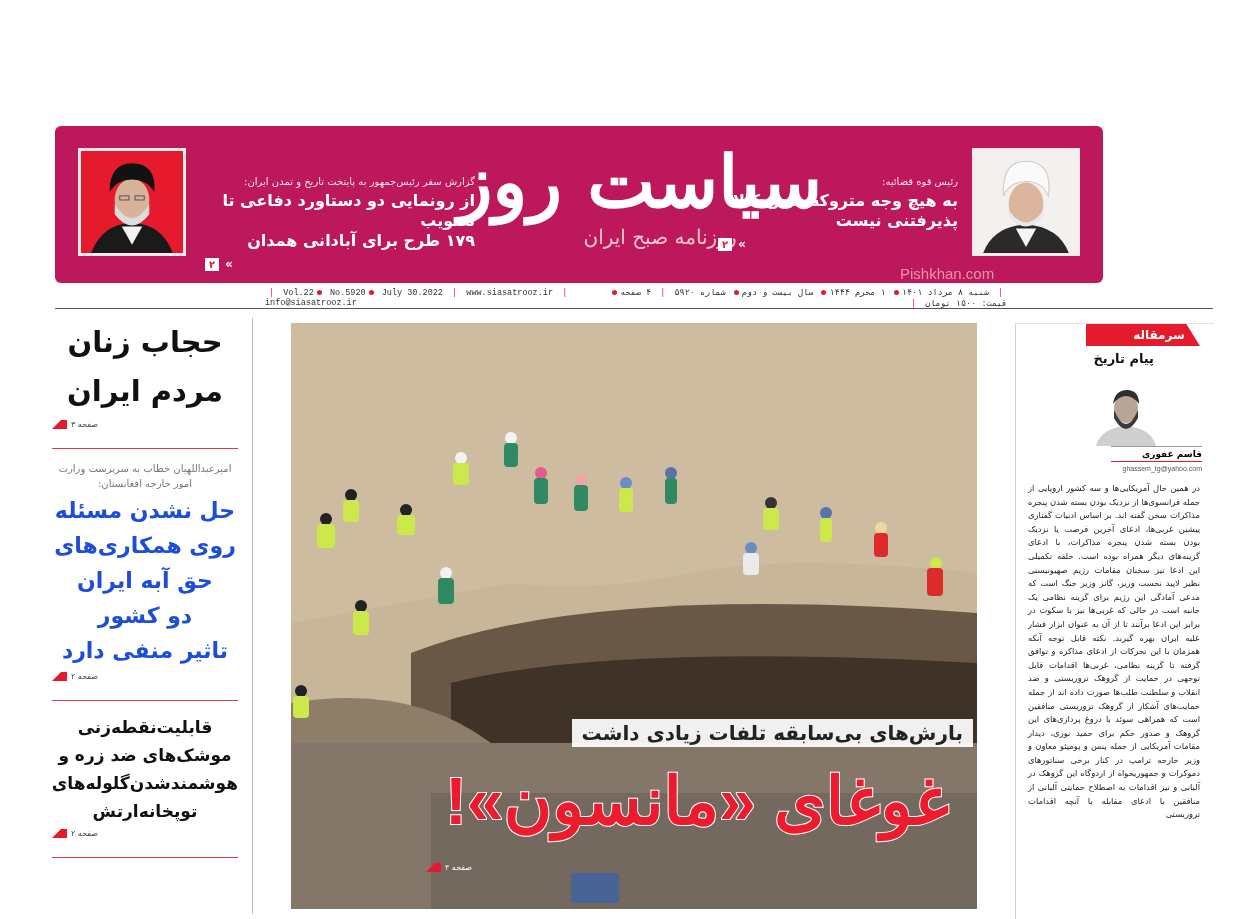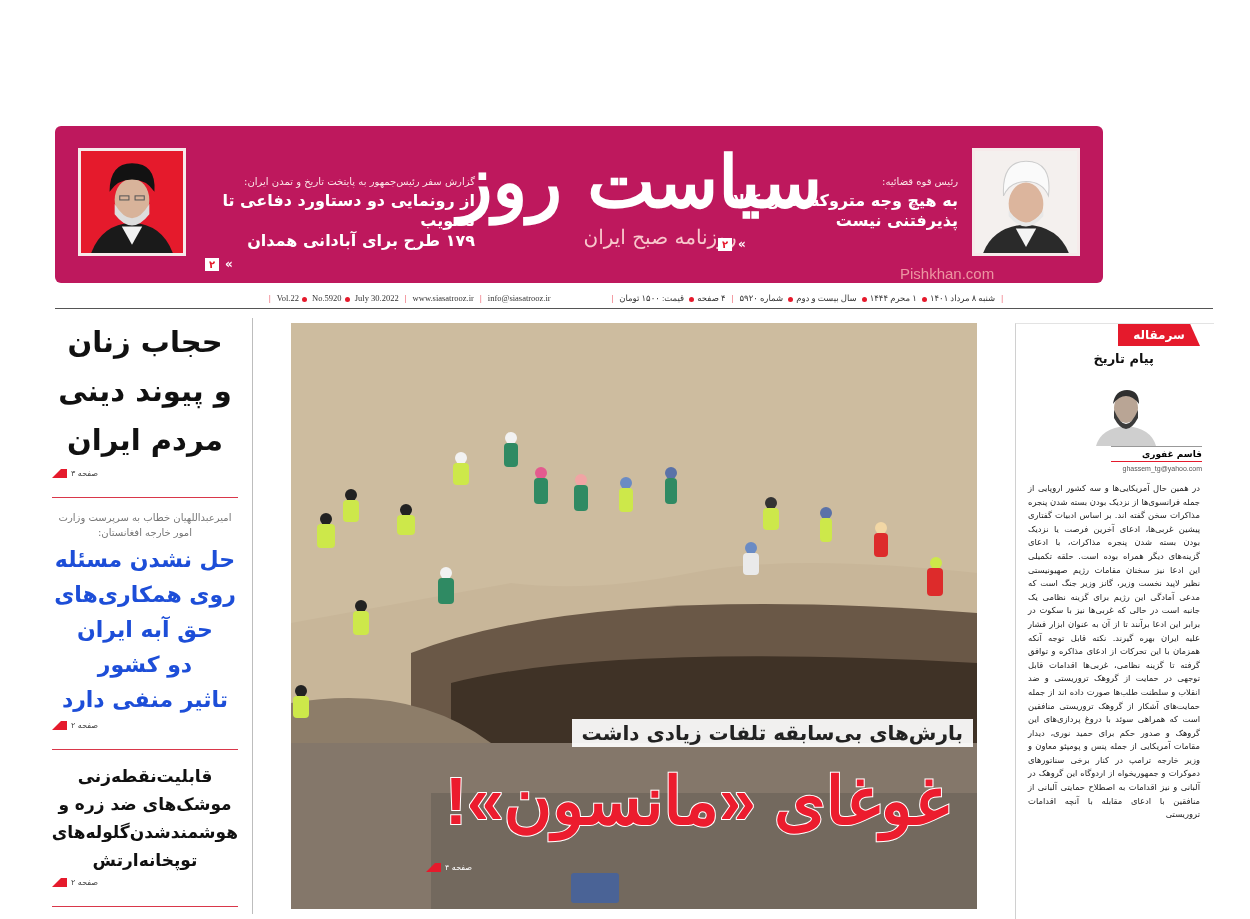--- a/index.html
+++ b/index.html
@@ -45,22 +45,22 @@
   .logo .sub {
     font-family: "DejaVu Serif", serif; font-size: 20px; color: #f8c8cc;
     line-height: 22px; direction: rtl; margin-top: -6px; padding-left: 40px;
   }
   .watermark {
     position: absolute; left: 900px; top: 265px; color: #f2a3a9;
     font-size: 15px; font-family: "Liberation Sans", sans-serif; opacity: 0.9;
   }
   .infobar {
     position: absolute; left: 265px; top: 290px; width: 742px; height: 16px;
-    font-size: 8.5px; color: #333; display: flex; justify-content: space-between;
-    align-items: center; font-family: Liberation Serif, serif;
+    font-size: 8.5px; color: #333; display: flex; justify-content: center;
+    align-items: center; font-family: Liberation Mono, monospace;
   }
   .infobar .dot { display: inline-block; width: 5px; height: 5px; background: #e51a2c; border-radius: 50%; margin: 0 3px; vertical-align: middle; }
   .infobar .fa { direction: rtl; }
   .infobar .sep { color: #e51a2c; margin: 0 4px; }
   .rule { position: absolute; left: 55px; width: 1158px; height: 1px; background: #555; top: 308px; }
 
   .leftcol { position: absolute; left: 52px; top: 318px; width: 186px; direction: rtl; text-align: center; }
   .vsep { position: absolute; width: 1px; background: #bdbdbd; }
   .story { border-bottom: 1px solid #d9374a; padding-bottom: 19px; margin-bottom: 12px; position: relative; }
   .story .k { font-size: 10px; color: #777; line-height: 15px; }
@@ -86,20 +86,21 @@
     font-family: Liberation Sans, sans-serif;
   }
   .photo .pref { position: absolute; left: 135px; top: 536px; }
   .photo .pref .lbl { color: #fff; }
 
   .editorial { position: absolute; left: 1015px; top: 323px; width: 198px; height: 596px; border-left: 1px solid #d0d0d0; border-top: 1px solid #e3e3e3; }
   .ed-tab {
     position: absolute; right: 14px; top: 0; width: 82px; height: 22px; background: #e51a2c; color: #fff;
     font-size: 12px; font-weight: bold; text-align: center; line-height: 22px; direction: rtl;
     clip-path: polygon(0 0, 88% 0, 100% 100%, 0 100%);
+    padding-left: 32px;
   }
   .ed-title { position: absolute; right: 60px; top: 27px; font-size: 13px; font-weight: bold; direction: rtl; color: #111; }
   .ed-photo { position: absolute; left: 75px; top: 60px; width: 70px; height: 62px; }
   .ed-author { position: absolute; left: 95px; right: 12px; top: 122px; border-top: 1px solid #999; border-bottom: 1px solid #e51a2c; font-size: 9px; font-weight: bold; text-align: right; direction: rtl; padding: 2px 0; }
   .ed-email { position: absolute; right: 12px; top: 141px; font-size: 7px; color: #555; font-family: "Liberation Sans", sans-serif; }
   .ed-body { position: absolute; left: 12px; right: 14px; top: 158px; direction: rtl; text-align: justify; font-size: 8.4px; line-height: 13.6px; color: #222; }
   .ed-body p { margin: 0 0 2px 0; }
 </style>
 </head>
 <body>
@@ -182,21 +183,20 @@
     <span>قیمت: ۱۵۰۰ تومان</span>
     <span class="sep">|</span>
   </div>
 </div>
 <div class="rule"></div>
 
 <div class="leftcol">
   <div class="story">
     <h1>
       <div>حجاب زنان</div>
-      <div>و پیوند دینی</div>
       <div>مردم ایران</div>
     </h1>
     <div class="pref">
       <span class="tri"></span>
       <span class="lbl">صفحه ۳</span>
     </div>
   </div>
 
   <div class="story">
     <div class="k">امیرعبداللهیان خطاب به سرپرست وزارت امور خارجه افغانستان:</div>

